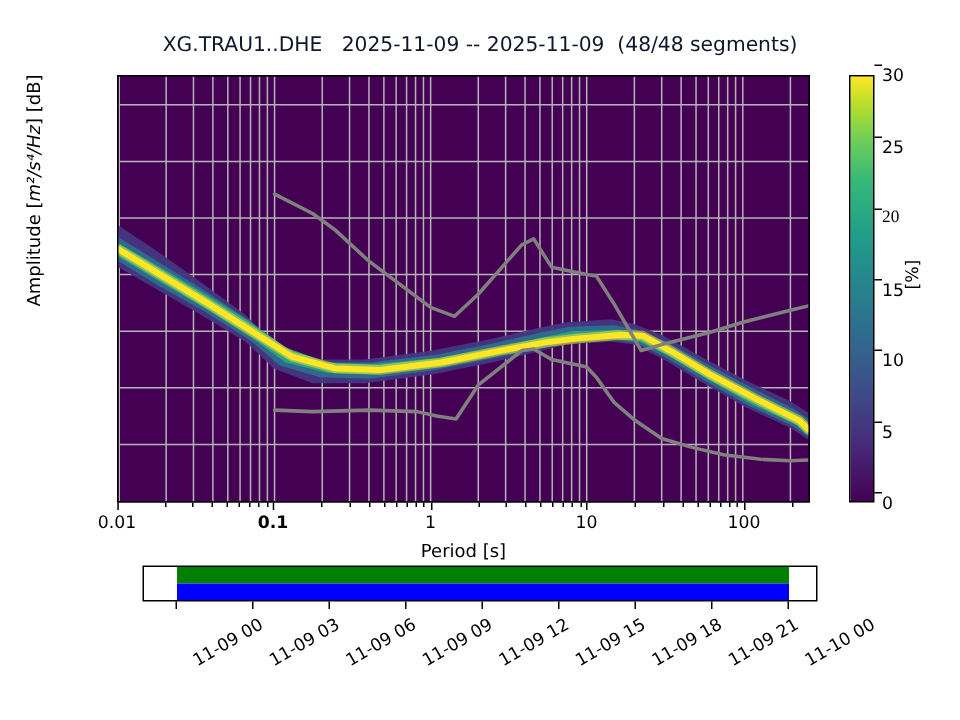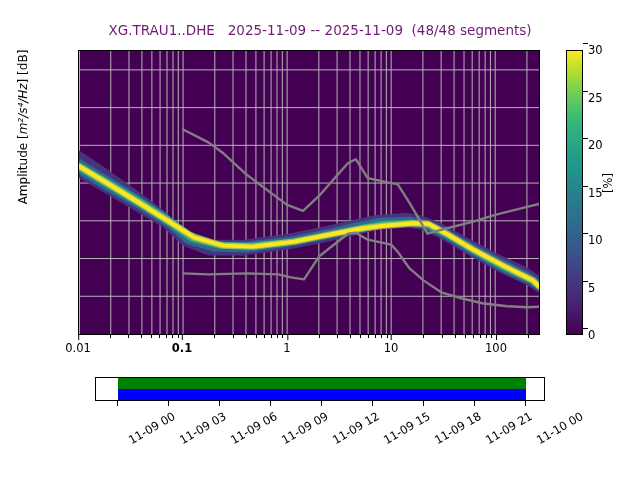--- a/index.html
+++ b/index.html
@@ -5,21 +5,21 @@
   html,body{margin:0;padding:0;}
   body{
     width:640px;height:480px;background:#ffffff;
     font-family:"DejaVu Sans","Liberation Sans",sans-serif;
     overflow:hidden;position:relative;
   }
   #root{position:absolute;left:0;top:0;width:640px;height:480px;}
 
   .title{
     position:absolute;left:0;top:22px;width:640px;text-align:center;
-    font-size:13.5px;color:#701a75;white-space:pre;
+    font-size:13.5px;color:#0f172a;white-space:pre;
   }
 
   
   .axes{
     position:absolute;left:78px;top:50px;width:462px;height:285px;
     background:#440154;border:1.1px solid #000;box-sizing:border-box;
     overflow:hidden;
   }
   .ylabel{
     position:absolute;left:-120px;top:120px;width:285px;
@@ -75,20 +75,21 @@
 </style>
 </head>
 <body>
 
 <div id="root">
 
   <div class="title">XG.TRAU1..DHE   2025-11-09 -- 2025-11-09  (48/48 segments)</div>
 
   <div class="ylabel"><span>Amplitude [</span><span class="u">m²/s⁴/Hz</span><span>] [dB]</span></div>
 
+  <div class="xlabel">Period [s]</div>
 
   <div class="axes">
     <svg class="overlay" viewBox="0 0 462 285" preserveAspectRatio="none">
 
       <g stroke="#b5b5b5" stroke-width="1">
 
         <line x1="0.5" y1="0" x2="0.5" y2="285"></line>
         <line x1="31.9" y1="0" x2="31.9" y2="285"></line>
         <line x1="50.2" y1="0" x2="50.2" y2="285"></line>
         <line x1="63.2" y1="0" x2="63.2" y2="285"></line>
@@ -219,21 +220,21 @@
   <div class="xtickmark minor" style="left:479.9px;top:335px;"></div>
   <div class="xtickmark minor" style="left:485.9px;top:335px;"></div>
   <div class="xtickmark minor" style="left:491.2px;top:335px;"></div>
   <div class="xtickmark minor" style="left:527.9px;top:335px;"></div>
 
   <div class="cbar"></div>
   <div class="cbtick" style="top:335px;">0<span class="cbtickmark"></span></div>
   <div class="cbtick" style="top:287.5px;">5<span class="cbtickmark"></span></div>
   <div class="cbtick" style="top:240px;">10<span class="cbtickmark"></span></div>
   <div class="cbtick" style="top:192.5px;">15<span class="cbtickmark"></span></div>
-  <div class="cbtick" style="top:145px;">20<span class="cbtickmark"></span></div>
+  <div class="cbtick" style="top:145px;font-family:Liberation Serif, serif;">20<span class="cbtickmark"></span></div>
   <div class="cbtick" style="top:97.5px;">25<span class="cbtickmark"></span></div>
   <div class="cbtick" style="top:50px;">30<span class="cbtickmark"></span></div>
   <div class="cblabel">[%]</div>
 
   <div class="tl-box">
     <div class="tl-seg tl-green"></div>
     <div class="tl-seg tl-blue"></div>
   </div>
 
   <div class="tl-tickmark" style="left:117px;"></div>

